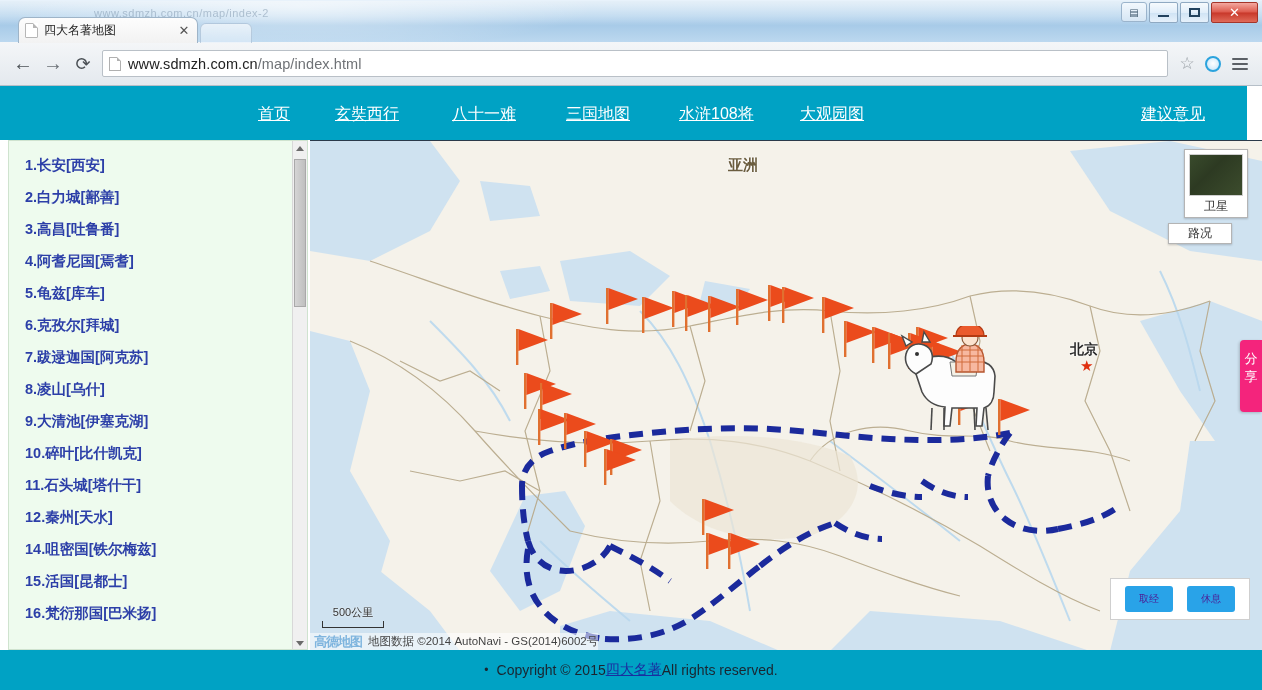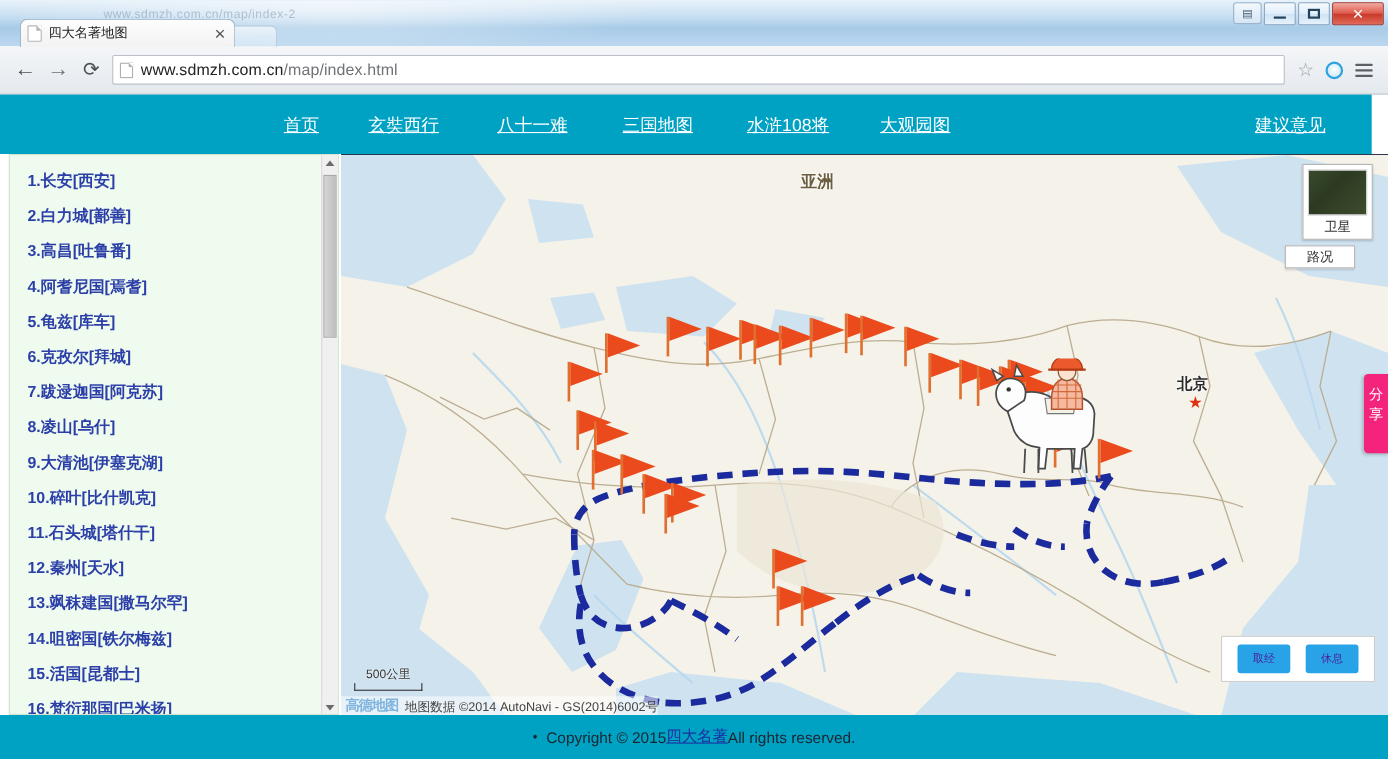--- a/index.html
+++ b/index.html
@@ -42,21 +42,21 @@
     font-size: 11px;
     color: rgba(110,135,160,.45);
     letter-spacing: .5px;
     white-space: nowrap;
   }
 
   
   .tab {
     position: absolute;
     left: 18px; top: 16px;
-    width: 196px; height: 26px;
+    width: 180px; height: 26px;
     background: linear-gradient(to bottom, #fdfdfd, #f2f2f2);
     border: 1px solid #9eb4c8;
     border-bottom: none;
     border-radius: 7px 7px 0 0;
     display: flex;
     align-items: center;
     padding: 0 6px;
     z-index: 4;
   }
   .tab-favicon {
@@ -414,21 +414,21 @@
     border: 1px solid #333;
     border-top: none;
     margin-top: 1px;
   }
   
   .attribution {
     position: absolute;
     left: 0; bottom: 0;
     height: 17px;
     display: flex;
-    align-items: flex-end;
+    align-items: center;
     gap: 6px;
     padding-left: 4px;
     font-size: 11.5px;
     color: #444;
     z-index: 30;
     background: rgba(255,255,255,.55);
     white-space: nowrap;
   }
   .amap-logo {
     font-size: 13px;
@@ -568,21 +568,20 @@
         <div class="side-item">3.高昌[吐鲁番]</div>
         <div class="side-item">4.阿耆尼国[焉耆]</div>
         <div class="side-item">5.龟兹[库车]</div>
         <div class="side-item">6.克孜尔[拜城]</div>
         <div class="side-item">7.跋逯迦国[阿克苏]</div>
         <div class="side-item">8.凌山[乌什]</div>
         <div class="side-item">9.大清池[伊塞克湖]</div>
         <div class="side-item">10.碎叶[比什凯克]</div>
         <div class="side-item">11.石头城[塔什干]</div>
         <div class="side-item">12.秦州[天水]</div>
-        <div class="side-item">13.飒秣建国[撒马尔罕]</div>
         <div class="side-item">14.咀密国[铁尔梅兹]</div>
         <div class="side-item">15.活国[昆都士]</div>
         <div class="side-item">16.梵衍那国[巴米扬]</div>
       </div>
 
     <div class="sb-track">
       <div class="sb-arrow up">
           <i></i>
         </div>
       <div class="sb-thumb"></div>

